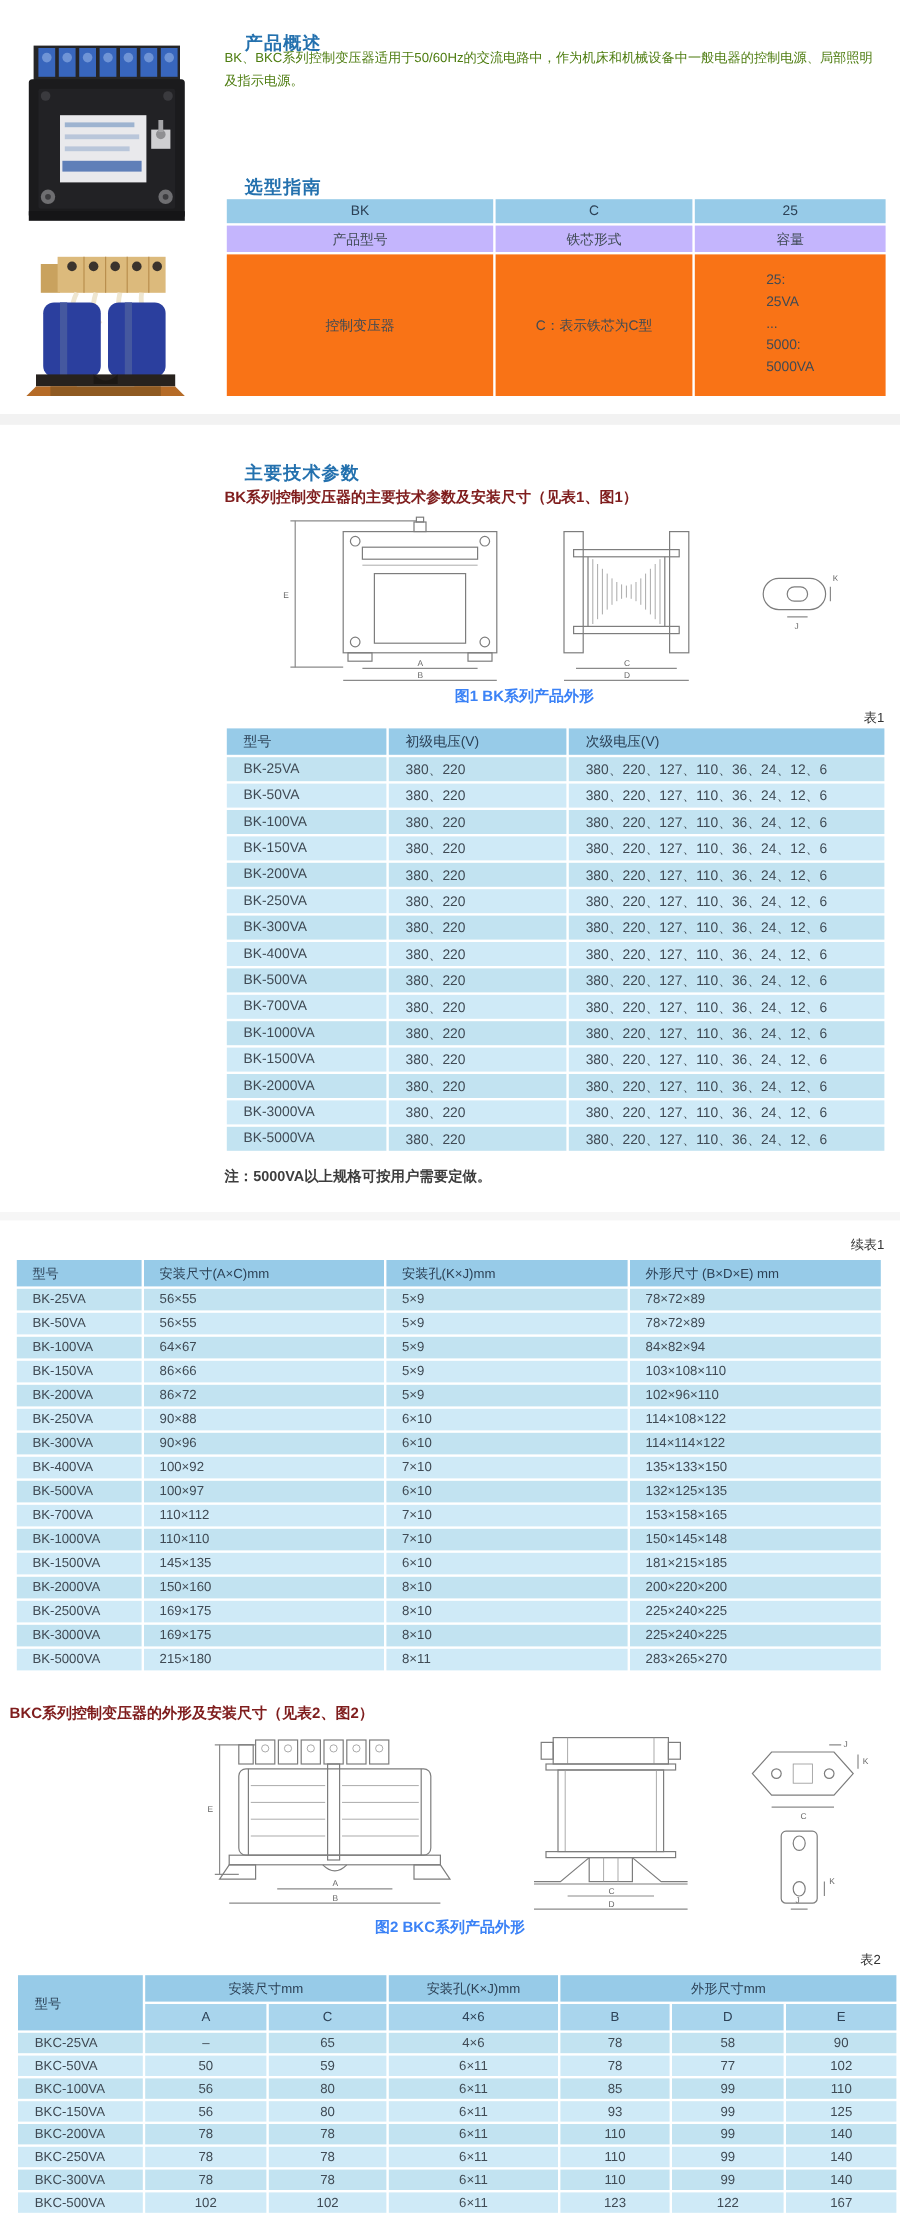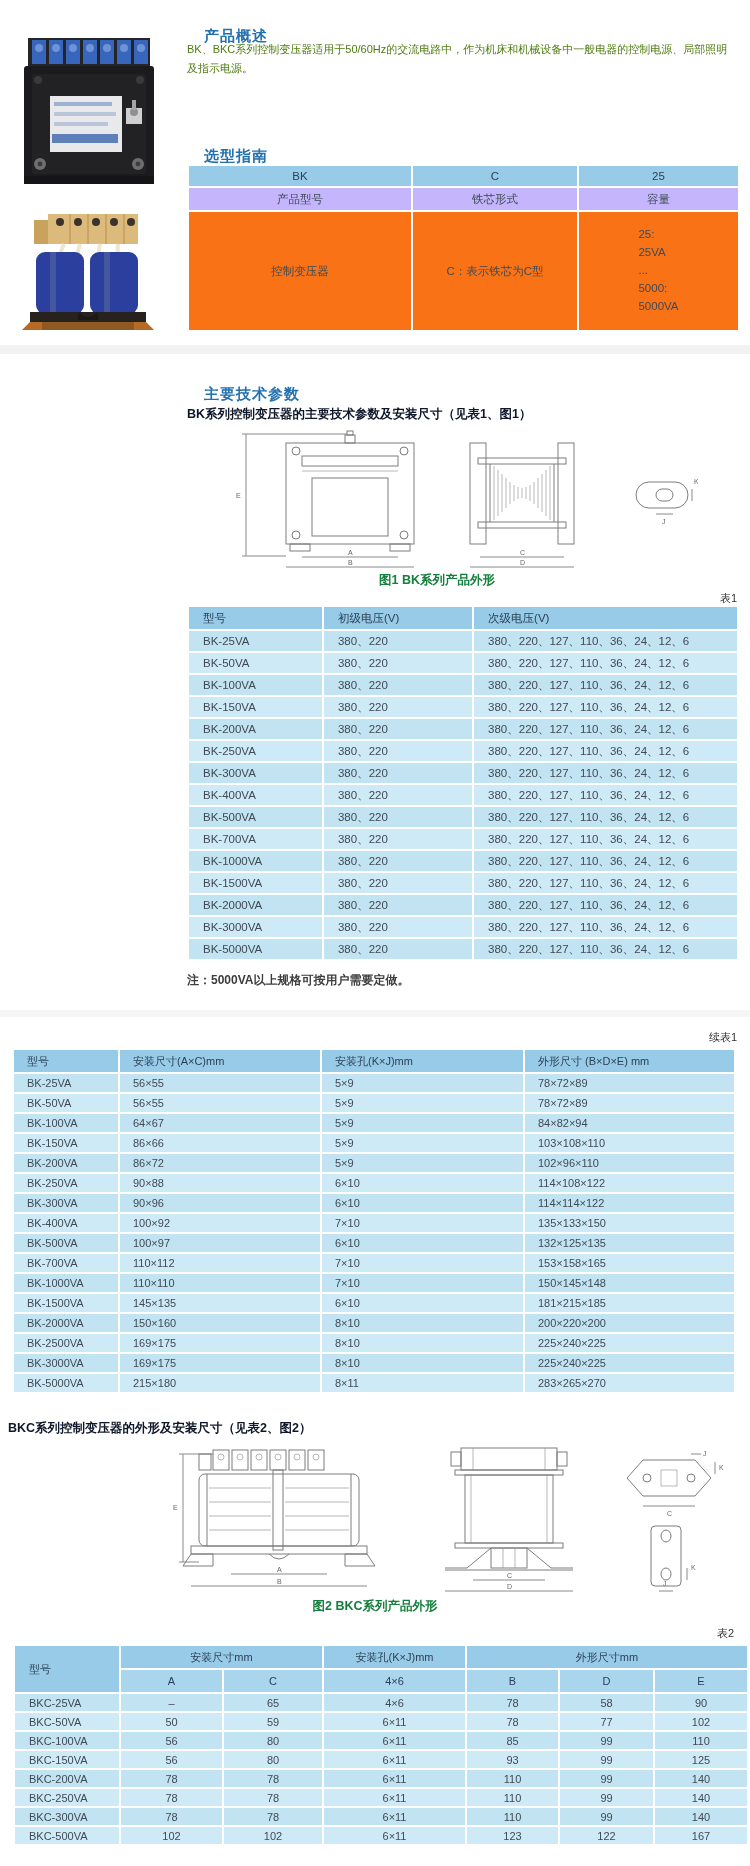--- a/index.html
+++ b/index.html
@@ -1,24 +1,24 @@
 <!DOCTYPE html>
 <html><head>
 <meta charset="utf-8">
 <style>
   html,body{margin:0;padding:0;background:#fff;}
   .page{position:relative;width:750px;height:1866px;background:#ffffff;
         font-family:"Liberation Sans",sans-serif;overflow:hidden;}
   .abs{position:absolute;}
   .sec-heading{font-size:15px;font-weight:bold;color:#2471ae;margin:17px;letter-spacing:1px;}
   .body-text{font-size:11px;color:#4d7c0f;line-height:1.7;margin:0;}
-  .intro-line{font-size:12.5px;font-weight:bold;color:#0f172a;margin:0;}
+  .intro-line{font-size:12.5px;font-weight:bold;color:#7f1d1d;margin:0;}
   .note-line{font-size:12px;font-weight:bold;color:#3d3d3d;margin:0;}
   .tbl-label{font-size:11px;color:#333;text-align:right;}
-  .fig-caption{font-size:12.5px;font-weight:bold;color:#15803d;text-align:center;}
+  .fig-caption{font-size:12.5px;font-weight:bold;color:#3b82f6;text-align:center;}
 
   table.tbl{border-collapse:separate;border-spacing:2px;table-layout:fixed;}
   table.tbl th{background:#97cbe8;color:#2c4156;font-weight:normal;font-size:11.5px;
                text-align:left;padding:0 0 0 14px;height:20px;}
   table.tbl td{background:#cfeaf7;color:#3f4a54;font-size:11.5px;padding:0 0 0 14px;height:20px;}
   table.tbl tbody tr:nth-child(odd) td{background:#c2e3f1;}
   table.tbl tbody tr:nth-child(even) td{background:#cfeaf7;}
 
   
   table.sel{border-collapse:separate;border-spacing:2px;table-layout:fixed;width:553px;}

